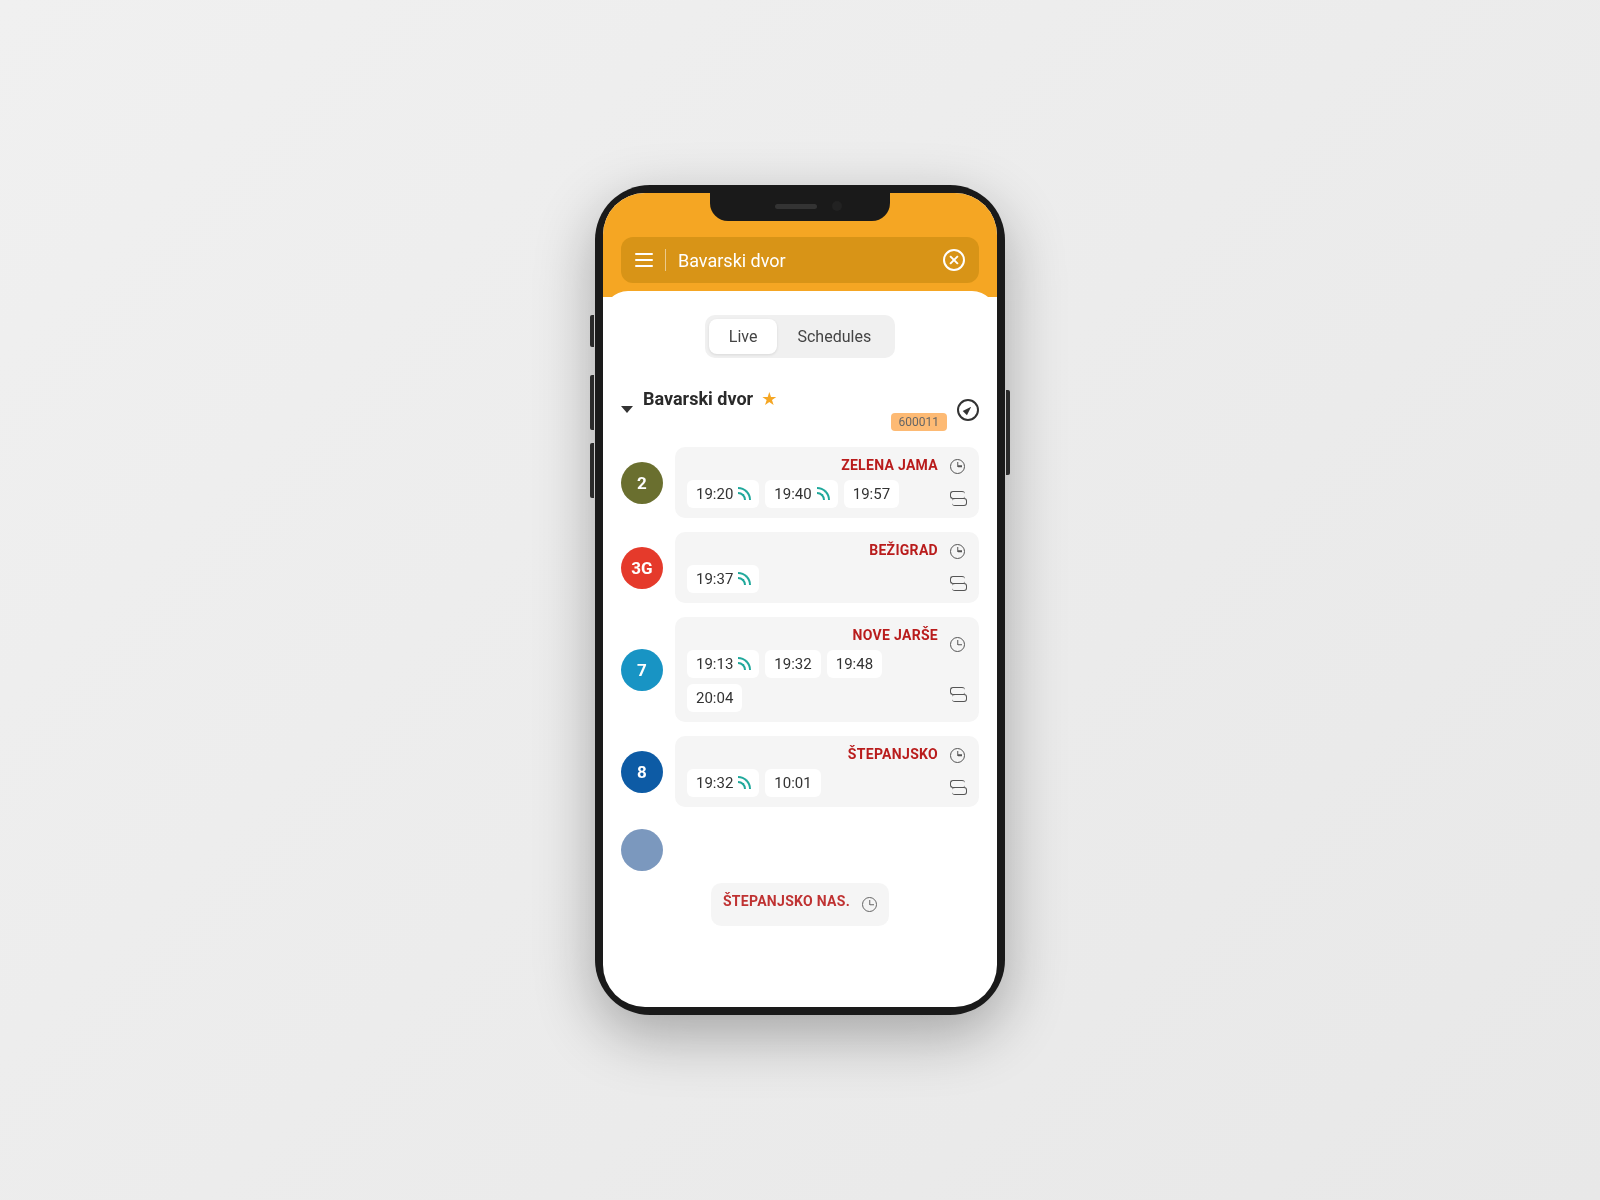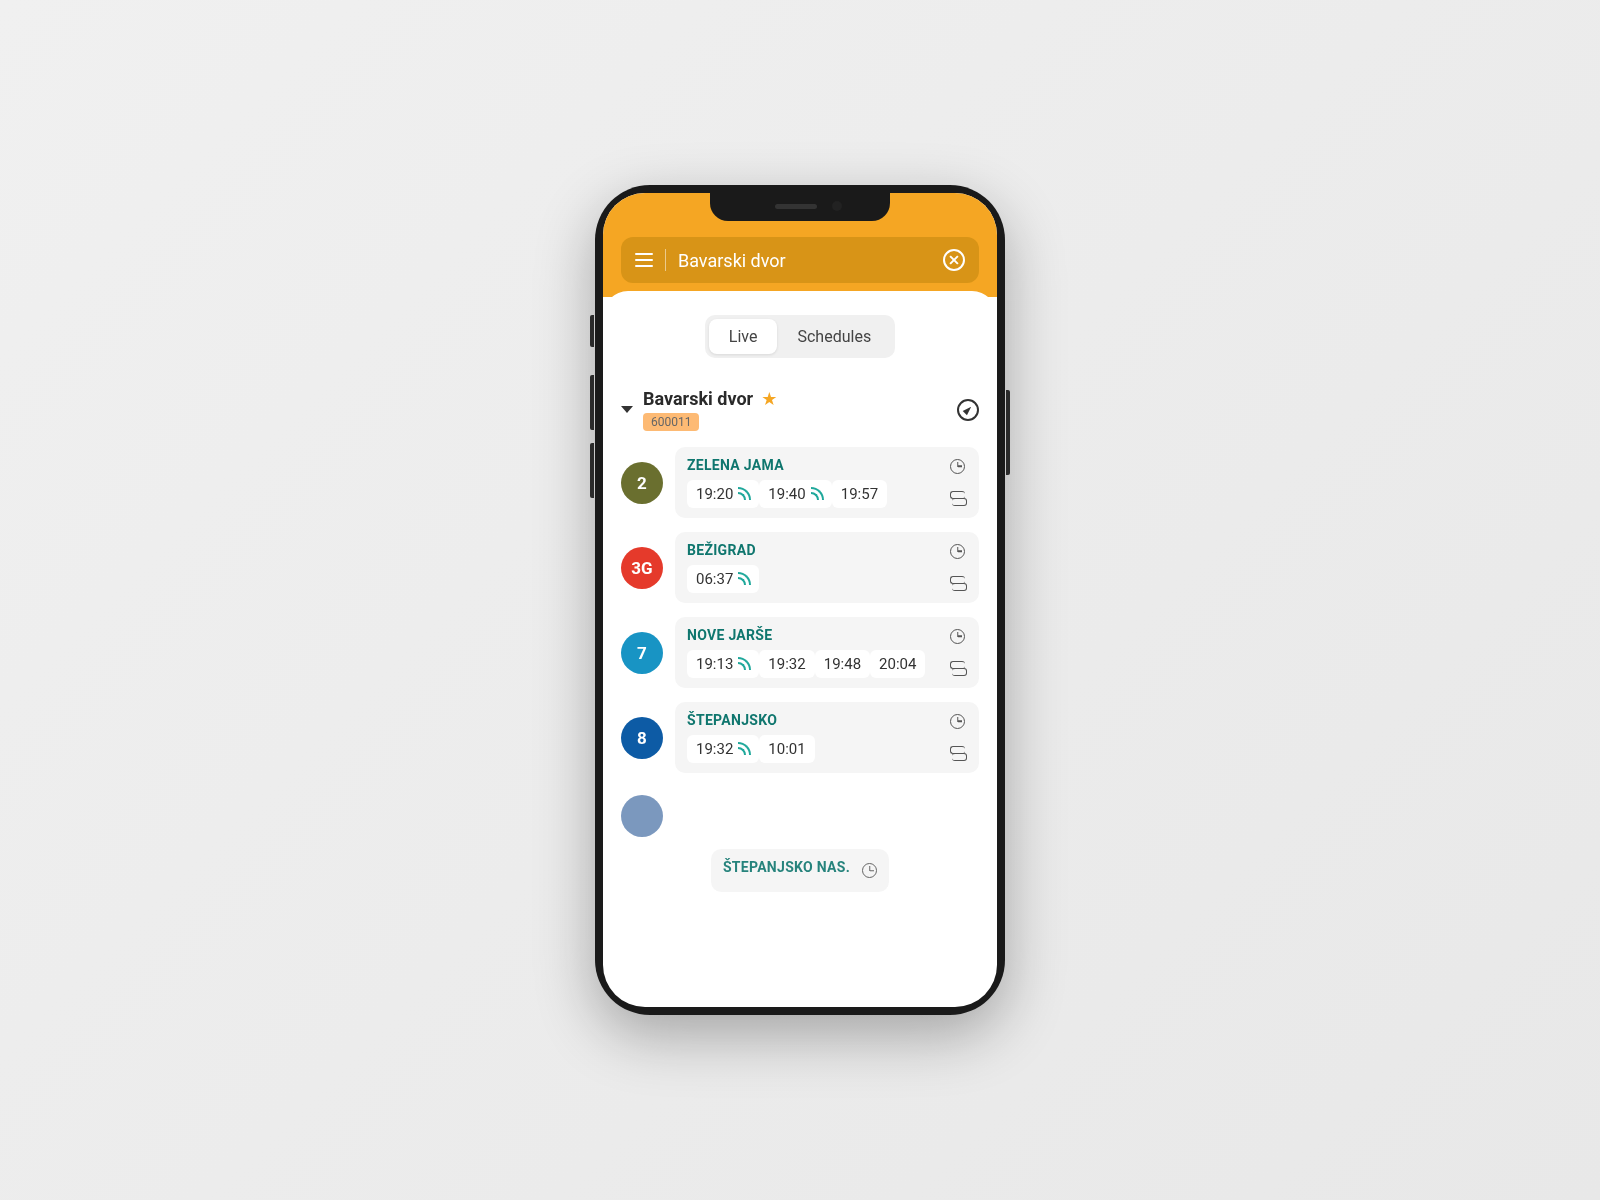--- a/index.html
+++ b/index.html
@@ -151,20 +151,21 @@
     .content-area {
       background: #fff;
       border-radius: 25px 25px 0 0;
       margin-top: -6px;
       position: relative;
       z-index: 2;
       height: calc(100% - 154px);
       overflow: hidden;
       display: flex;
       flex-direction: column;
+      text-align: right;
     }
     
     .tabs {
       display: flex;
       justify-content: center;
       gap: 0;
       padding: 24px 0 20px;
     }
     
     .tab-group {
@@ -288,28 +289,29 @@
       padding: 10px 12px;
       display: flex;
       gap: 12px;
     }
     
     .route-content { flex: 1; }
     
     .route-dest {
       font-size: 14px;
       font-weight: 700;
-      color: #0f766e;
+      color: #b91c1c;
       letter-spacing: 0.3px;
       margin-bottom: 7px;
     }
     
     .times-row {
       display: flex;
       flex-wrap: wrap;
+      gap: 6px;
     }
     
     .time-chip {
       background: #fff;
       padding: 5px 9px;
       border-radius: 6px;
       font-size: 15px;
       color: #333;
       display: flex;
       align-items: center;
@@ -482,21 +484,21 @@
               </div>
             </div>
           </div>
           <div class="route-row">
             <div class="route-badge" style="background: rgb(229, 58, 43);">3G</div>
             <div class="route-card">
               <div class="route-content">
                 <div class="route-dest">BEŽIGRAD</div>
                 <div class="times-row">
                   <div class="time-chip">
-                    <span>06:37</span>
+                    <span>19:37</span>
                     <span class="live-icon"></span>
                   </div>
                 </div>
               </div>
               <div class="route-actions">
                 <div class="clock-icon"></div>
                 <div class="swap-icon"></div>
               </div>
             </div>
           </div>

